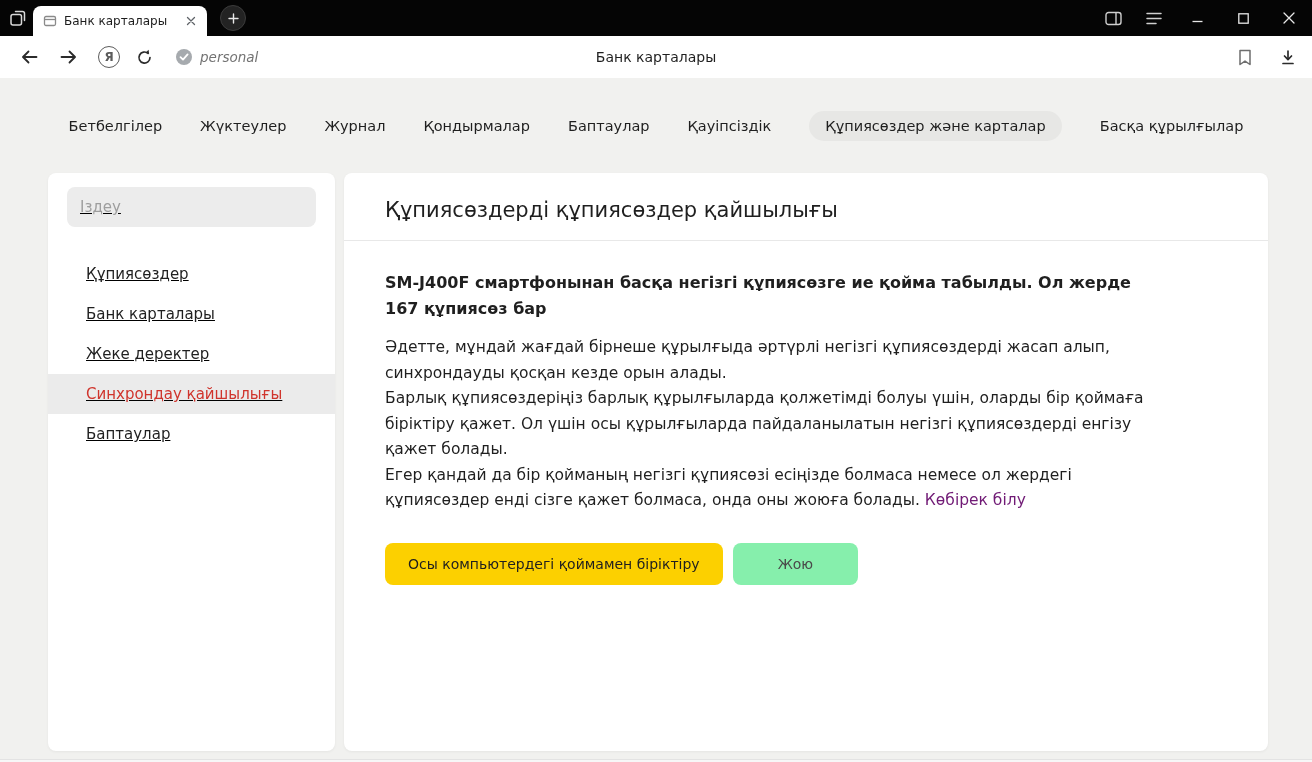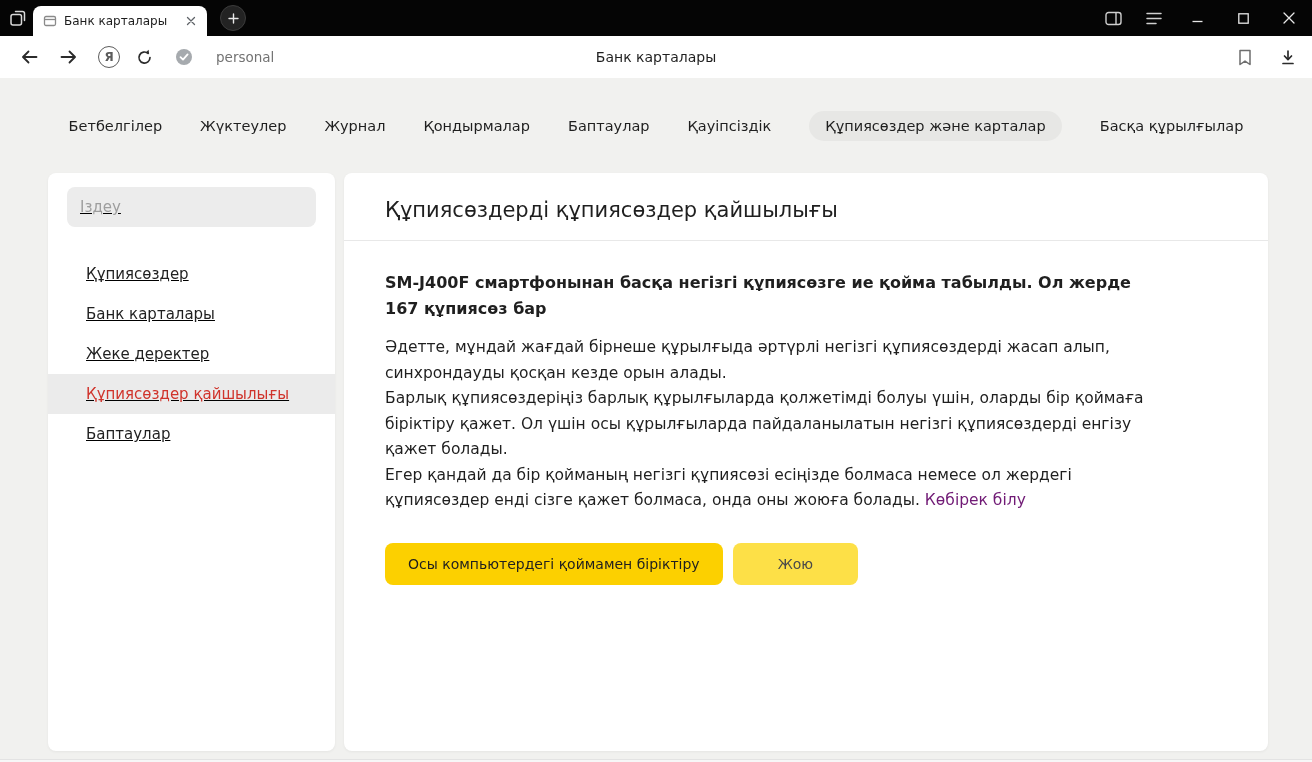--- a/index.html
+++ b/index.html
@@ -21,21 +21,21 @@
   .tb-icon { display:flex; padding:8px 12px; cursor:pointer; }
   .win-btn { width:46px; height:36px; display:flex; align-items:center; justify-content:center; cursor:pointer; }
 
   
   .toolbar { height:42px; background:#ffffff; display:flex; align-items:center; padding:0 14px; position:relative; }
   .tool-icon { display:flex; align-items:center; justify-content:center; padding:6px; margin-right:8px; cursor:pointer; }
   .ya-logo { width:22px; height:22px; border:1.6px solid #5c5c5c; border-radius:50%; color:#5c5c5c;
              font-size:12px; font-weight:bold; display:flex; align-items:center; justify-content:center;
              margin:0 10px 0 6px; cursor:pointer; }
   .protect { display:flex; align-items:center; margin-left:8px; cursor:pointer; }
-  .protect-label { font-size:13.5px; color:#737373; margin-left:23px; }
+  .protect-label { font-size:13.5px; color:#737373; margin-left:7px;font-style:italic; }
   .page-title { position:absolute; left:50%; transform:translateX(-50%); font-size:14px; color:#1f1f1f; }
   .toolbar-right { position:absolute; right:8px; display:flex; align-items:center; }
   .toolbar-right .tool-icon { margin-right:2px; margin-left:14px; }
 
   
   .content { height:680px; padding-top:33px; }
   .nav-row { display:flex; justify-content:center; align-items:center; gap:38px; height:30px; }
   .nav-item { font-size:14.5px; color:#1f1f1f; cursor:pointer; white-space:nowrap; }
   .nav-item.selected { background:#e7e7e5; border-radius:16px; padding:7px 16px; }
 
@@ -58,21 +58,21 @@
   .main-title { font-size:21px; font-weight:normal; color:#1f1f1f; padding:25px 40px 18px 41px; }
   .divider { height:1px; background:#e8e8e8; }
   .main-body { padding:29px 60px 0 41px; max-width:880px; }
   .alert-heading { font-weight:bold; font-size:16px; line-height:26px; color:#1f1f1f; margin-bottom:13px; max-width:800px; }
   .para { font-size:15.5px; line-height:25.5px; color:#1f1f1f; max-width:835px; }
   .learn-link { color:#701a75; text-decoration:none; }
   .btn-row { display:flex; gap:10px; margin-top:29px; }
   .btn { border:none; border-radius:8px; height:42px; font-size:14px; cursor:pointer;
          font-family:"DejaVu Sans","Liberation Sans",sans-serif; }
   .btn-yellow { background:#fcd000; color:#1f1f1f; padding:0 23px;text-align:center; }
-  .btn-gray { background:#fde047; color:#4a4a4a; padding:0 45px; }
+  .btn-gray { background:#86efac; color:#4a4a4a; padding:0 45px; }
 
   .window-bottom { height:3px; background:#f7f7f7; border-top:1px solid #e3e3e3; position:absolute; bottom:0; left:0; right:0; }
 </style>
 </head>
 <body>
 
 <div class="window">
 
   <div class="tabbar">
     <span class="tabbar-logo">
@@ -190,21 +190,21 @@
     </div>
 
     <div class="cards">
 
       <div class="sidebar-card">
         <input class="search-input" type="text" placeholder="Іздеу" style="">
         <div class="sidebar-list">
           <div class="sidebar-item">Құпиясөздер</div>
           <div class="sidebar-item">Банк карталары</div>
           <div class="sidebar-item">Жеке деректер</div>
-          <div class="sidebar-item selected">Құпиясөздер қайшылығы</div>
+          <div class="sidebar-item selected">Синхрондау қайшылығы</div>
           <div class="sidebar-item">Баптаулар</div>
         </div>
       </div>
 
       <div class="main-card">
         <h1 class="main-title">Құпиясөздерді құпиясөздер қайшылығы</h1>
         <div class="divider"></div>
         <div class="main-body">
           <div class="alert-heading">SM-J400F смартфонынан басқа негізгі құпиясөзге ие қойма табылды. Ол жерде 167 құпиясөз бар</div>
           <p class="para"><span>Әдетте, мұндай жағдай бірнеше құрылғыда әртүрлі негізгі құпиясөздерді жасап алып, синхрондауды қосқан кезде орын алады.</span></p>

